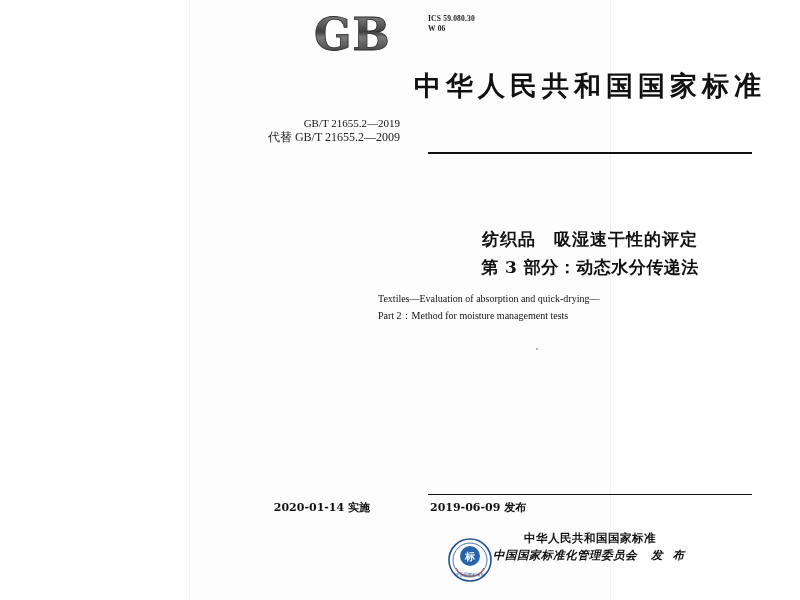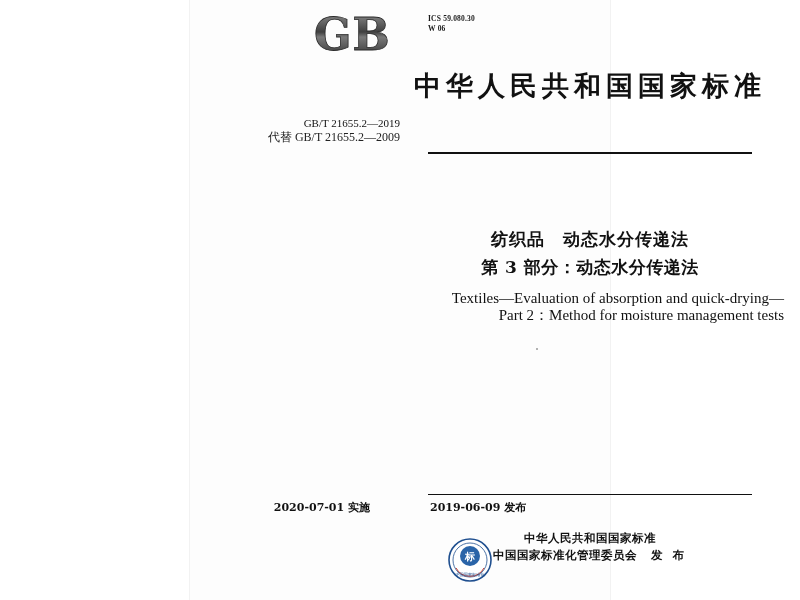--- a/index.html
+++ b/index.html
@@ -111,26 +111,26 @@
     font-family: "DejaVu Serif", serif;
     font-size: 17px;
     font-weight: bold;
     color: #111;
     line-height: 28px;
     letter-spacing: 1px;
   }
   .doc-title .line2 { letter-spacing: 0.5px; }
   .doc-title-en {
     position: absolute;
-    left: 174px;
+    left: 188px;
     top: 290px;
     width: 420px;
-    text-align: right;
+    text-align: left;
     font-family: "Liberation Serif", serif;
-    font-size: 15px;
+    font-size: 10px;
     color: #111;
     line-height: 17px;
   }
   .mid-dot {
     position: absolute;
     left: 346px;
     top: 348px;
     width: 2px;
     height: 2px;
     background: #999;
@@ -175,21 +175,21 @@
     font-weight: bold;
     color: #111;
     line-height: 17px;
     letter-spacing: 0.5px;
   }
   .issuer .publish {
     display: inline-block;
     margin-left: 14px;
     letter-spacing: 3px;
   }
-  .issuer .row2 { white-space: nowrap; }
+  .issuer .row2 { white-space: nowrap; font-style: italic; }
 </style>
 </head>
 <body>
 
 <div id="page">
   <div class="sheet">
 
     <div class="ics">
       <div>ICS 59.080.30</div>
       <div>W 06</div>
@@ -210,35 +210,35 @@
     </div>
 
     <div class="cn-title">中华人民共和国国家标准</div>
 
     <div class="std-no">GB/T 21655.2—2019</div>
     <div class="std-replace">代替 GB/T 21655.2—2009</div>
 
     <div class="rule-top"></div>
 
     <div class="doc-title">
-      <div class="line1">纺织品　动态水分传递法</div>
+      <div class="line1">纺织品　吸湿速干性的评定</div>
       <div class="line2">第 3 部分：动态水分传递法</div>
     </div>
 
     <div class="doc-title-en">
       <div>Textiles—Evaluation of absorption and quick-drying—</div>
       <div>Part 2：Method for moisture management tests</div>
     </div>
 
     <div class="mid-dot"></div>
 
     <div class="rule-bottom"></div>
 
     <div class="date-issue">2019-06-09 发布</div>
-    <div class="date-impl">2020-07-01 实施</div>
+    <div class="date-impl">2020-01-14 实施</div>
 
     <div class="emblem">
       <svg width="44" height="44" viewBox="0 0 44 44" xmlns="http://www.w3.org/2000/svg">
         <circle cx="22" cy="22" r="21" fill="#ffffff" stroke="#1f4f8f" stroke-width="1.6"></circle>
         <circle cx="22" cy="22" r="17" fill="#ffffff" stroke="#1f4f8f" stroke-width="0.8"></circle>
         <circle cx="22" cy="18" r="10" fill="#2a64a8"></circle>
         <text x="22" y="22" text-anchor="middle" font-family="DejaVu Serif, serif" font-size="10" font-weight="bold" fill="#ffffff">标</text>
         <path d="M8 30 A16 16 0 0 0 36 30" fill="none" stroke="#c0392b" stroke-width="1"></path>
         <text x="22" y="38" text-anchor="middle" font-family="DejaVu Sans, sans-serif" font-size="4.2" fill="#1f4f8f">中国国家标准化</text>
       </svg>

